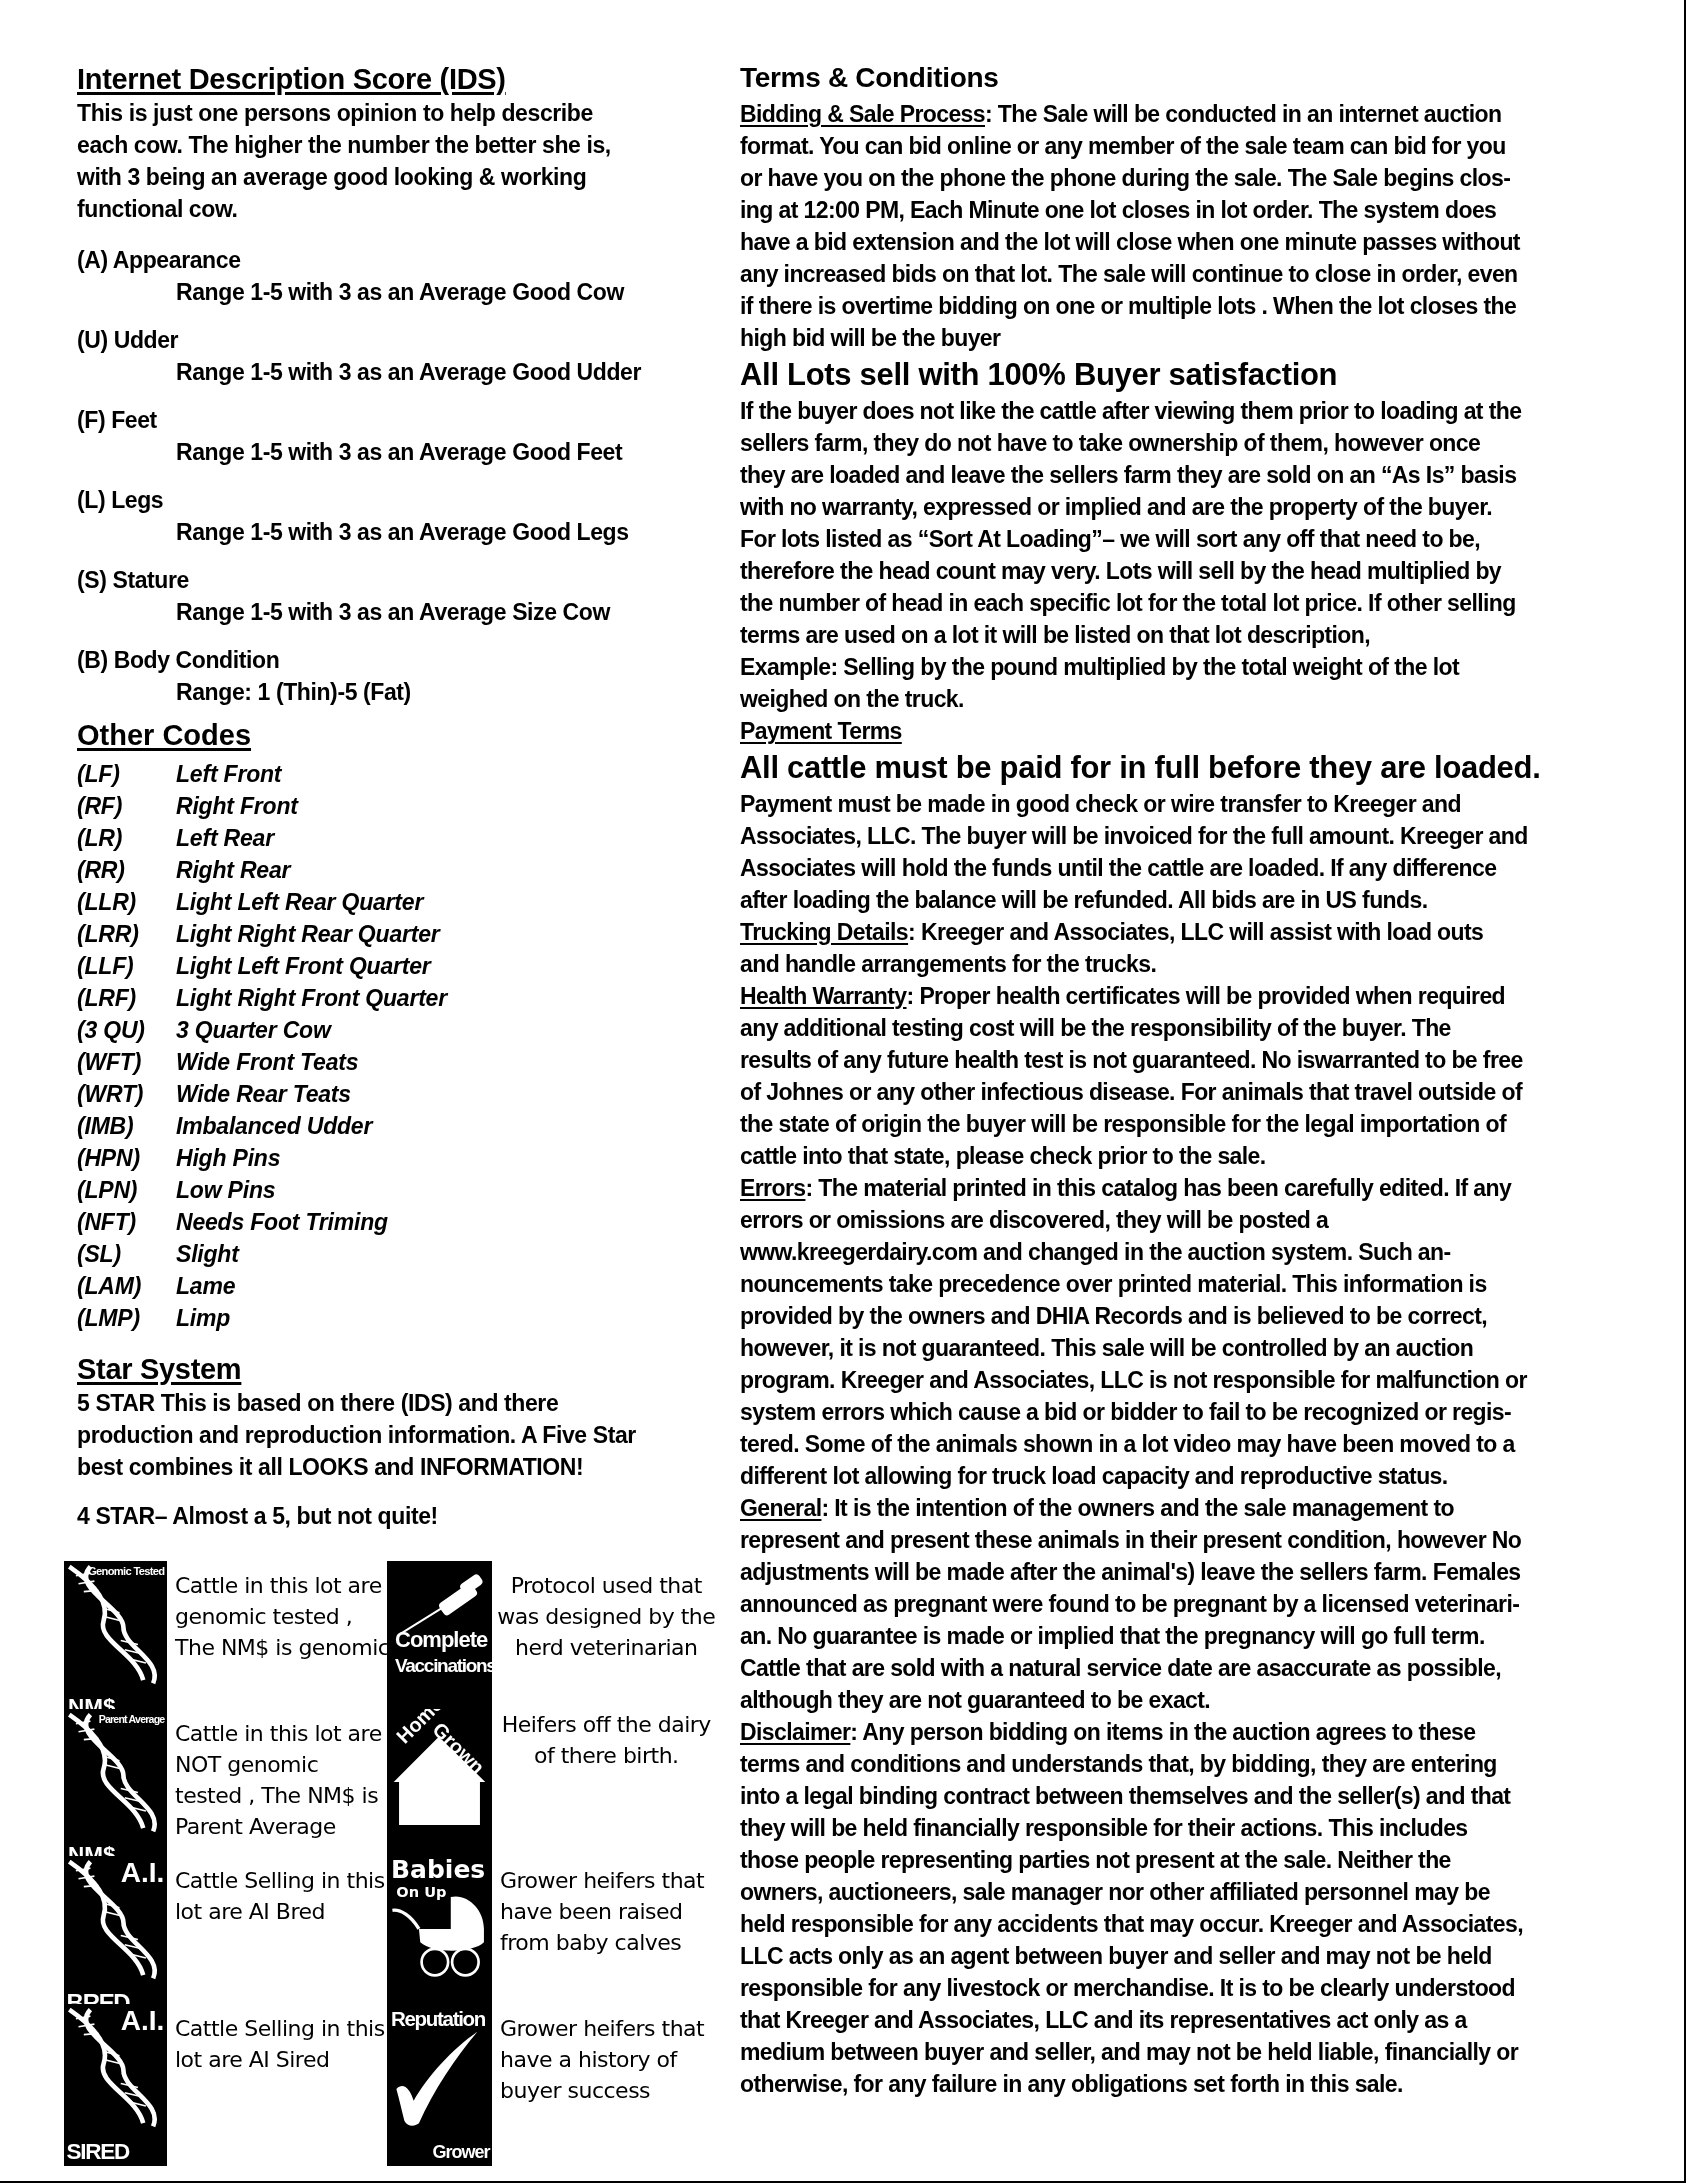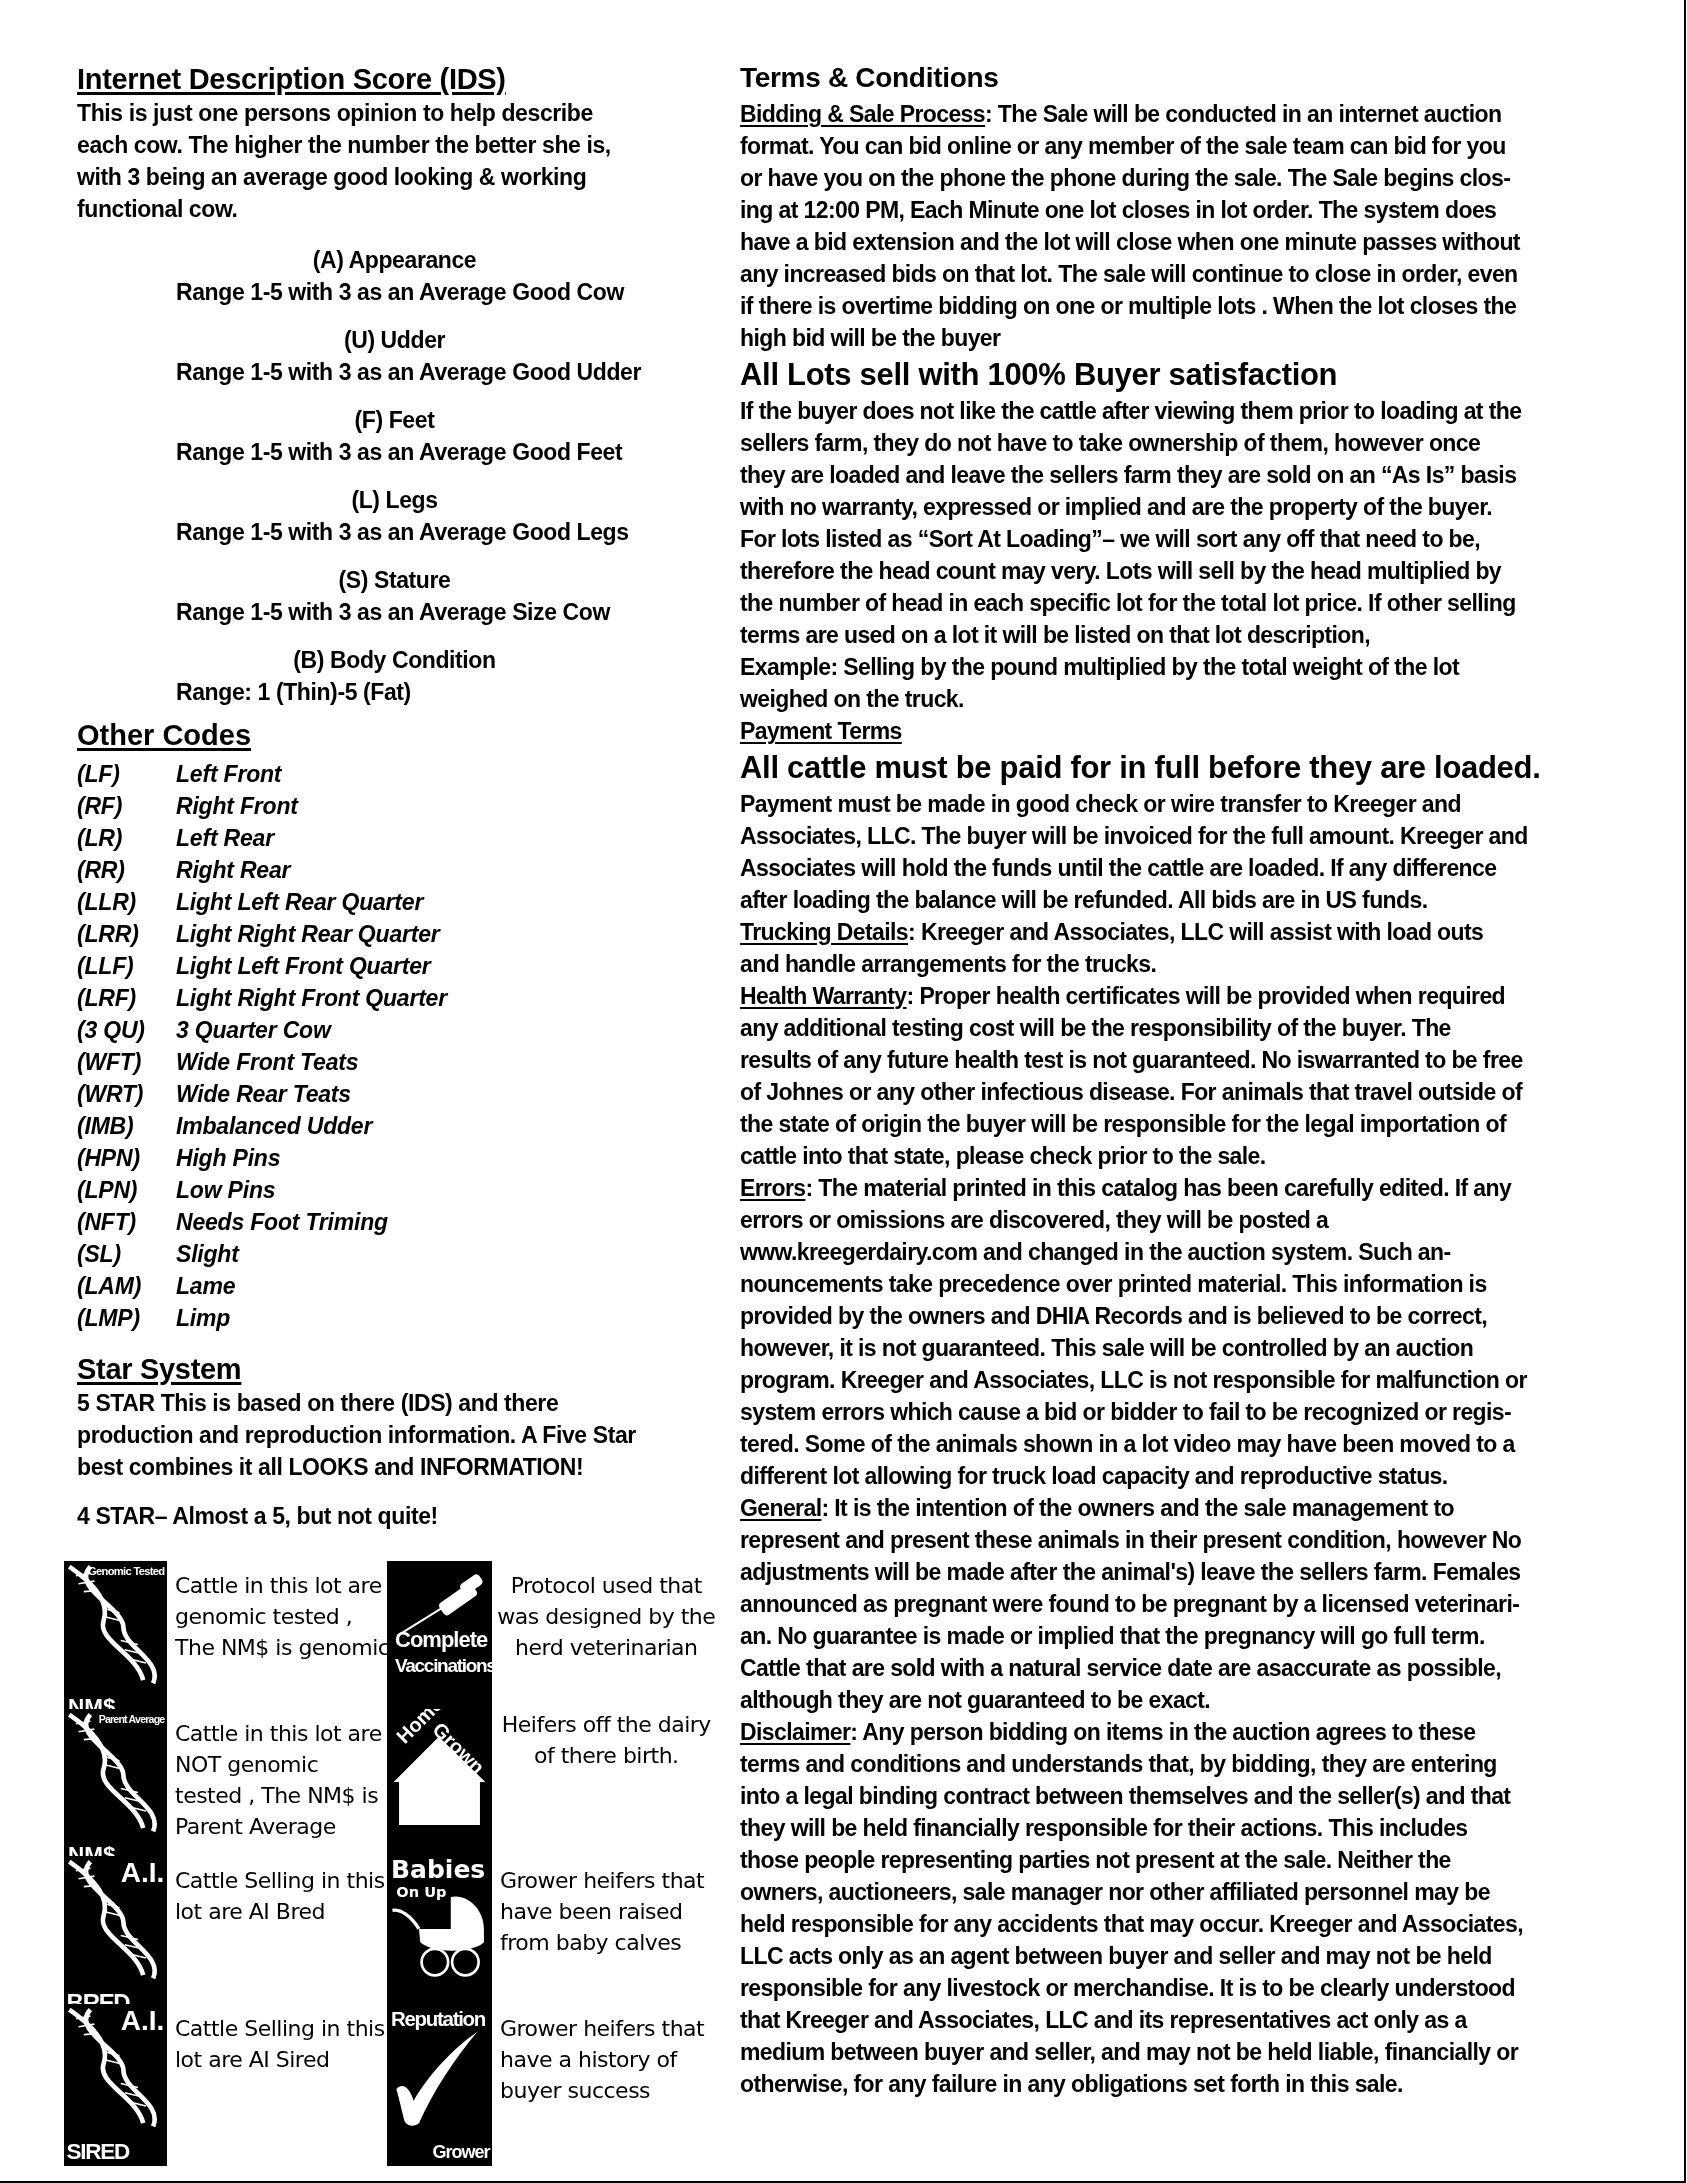--- a/index.html
+++ b/index.html
@@ -6,21 +6,21 @@
   body { width: 1687px; height: 2183px; position: relative; overflow: hidden; color: #000; }
   .page { position: absolute; left: 0; top: 0; width: 1684px; height: 2181px; border-right: 2.6px solid #000; border-bottom: 2.6px solid #000; }
   .col-left { position: absolute; left: 77px; top: 61px; width: 635px; font-family: "Liberation Sans", sans-serif; font-weight: bold; }
   .col-right { position: absolute; left: 740px; top: 61px; width: 900px; font-family: "Liberation Sans", sans-serif; font-weight: bold; }
 
   .h-under { font-size: 29px; text-decoration: underline; text-decoration-thickness: 2.6px; text-underline-offset: 3.3px; line-height: 36px; margin: 0; letter-spacing: -0.3px; }
   .intro { font-size: 23px; line-height: 32px; margin: 0; letter-spacing: -0.4px; }
 
   .ids-list { margin-top: 18.5px; }
   .ids-item { margin-bottom: 16px; }
-  .ids-label { font-size: 23px; line-height: 32px; letter-spacing: -0.4px; text-align: center; }
+  .ids-label { font-size: 23px; line-height: 32px; letter-spacing: -0.4px; }
   .ids-range { font-size: 23px; line-height: 32px; padding-left: 99px; letter-spacing: -0.4px; }
 
   .codes { margin-top: 5.3px; }
   .code-row { display: flex; font-size: 23px; line-height: 32px; letter-spacing: -0.2px; font-style: italic; }
   .code-abbr { width: 99px; flex: none; }
 
   .star-section { margin-top: 17px; }
   .star-p { font-size: 23px; line-height: 32px; margin: 0; letter-spacing: -0.4px; }
   .star-4 { margin-top: 17px; }
 

